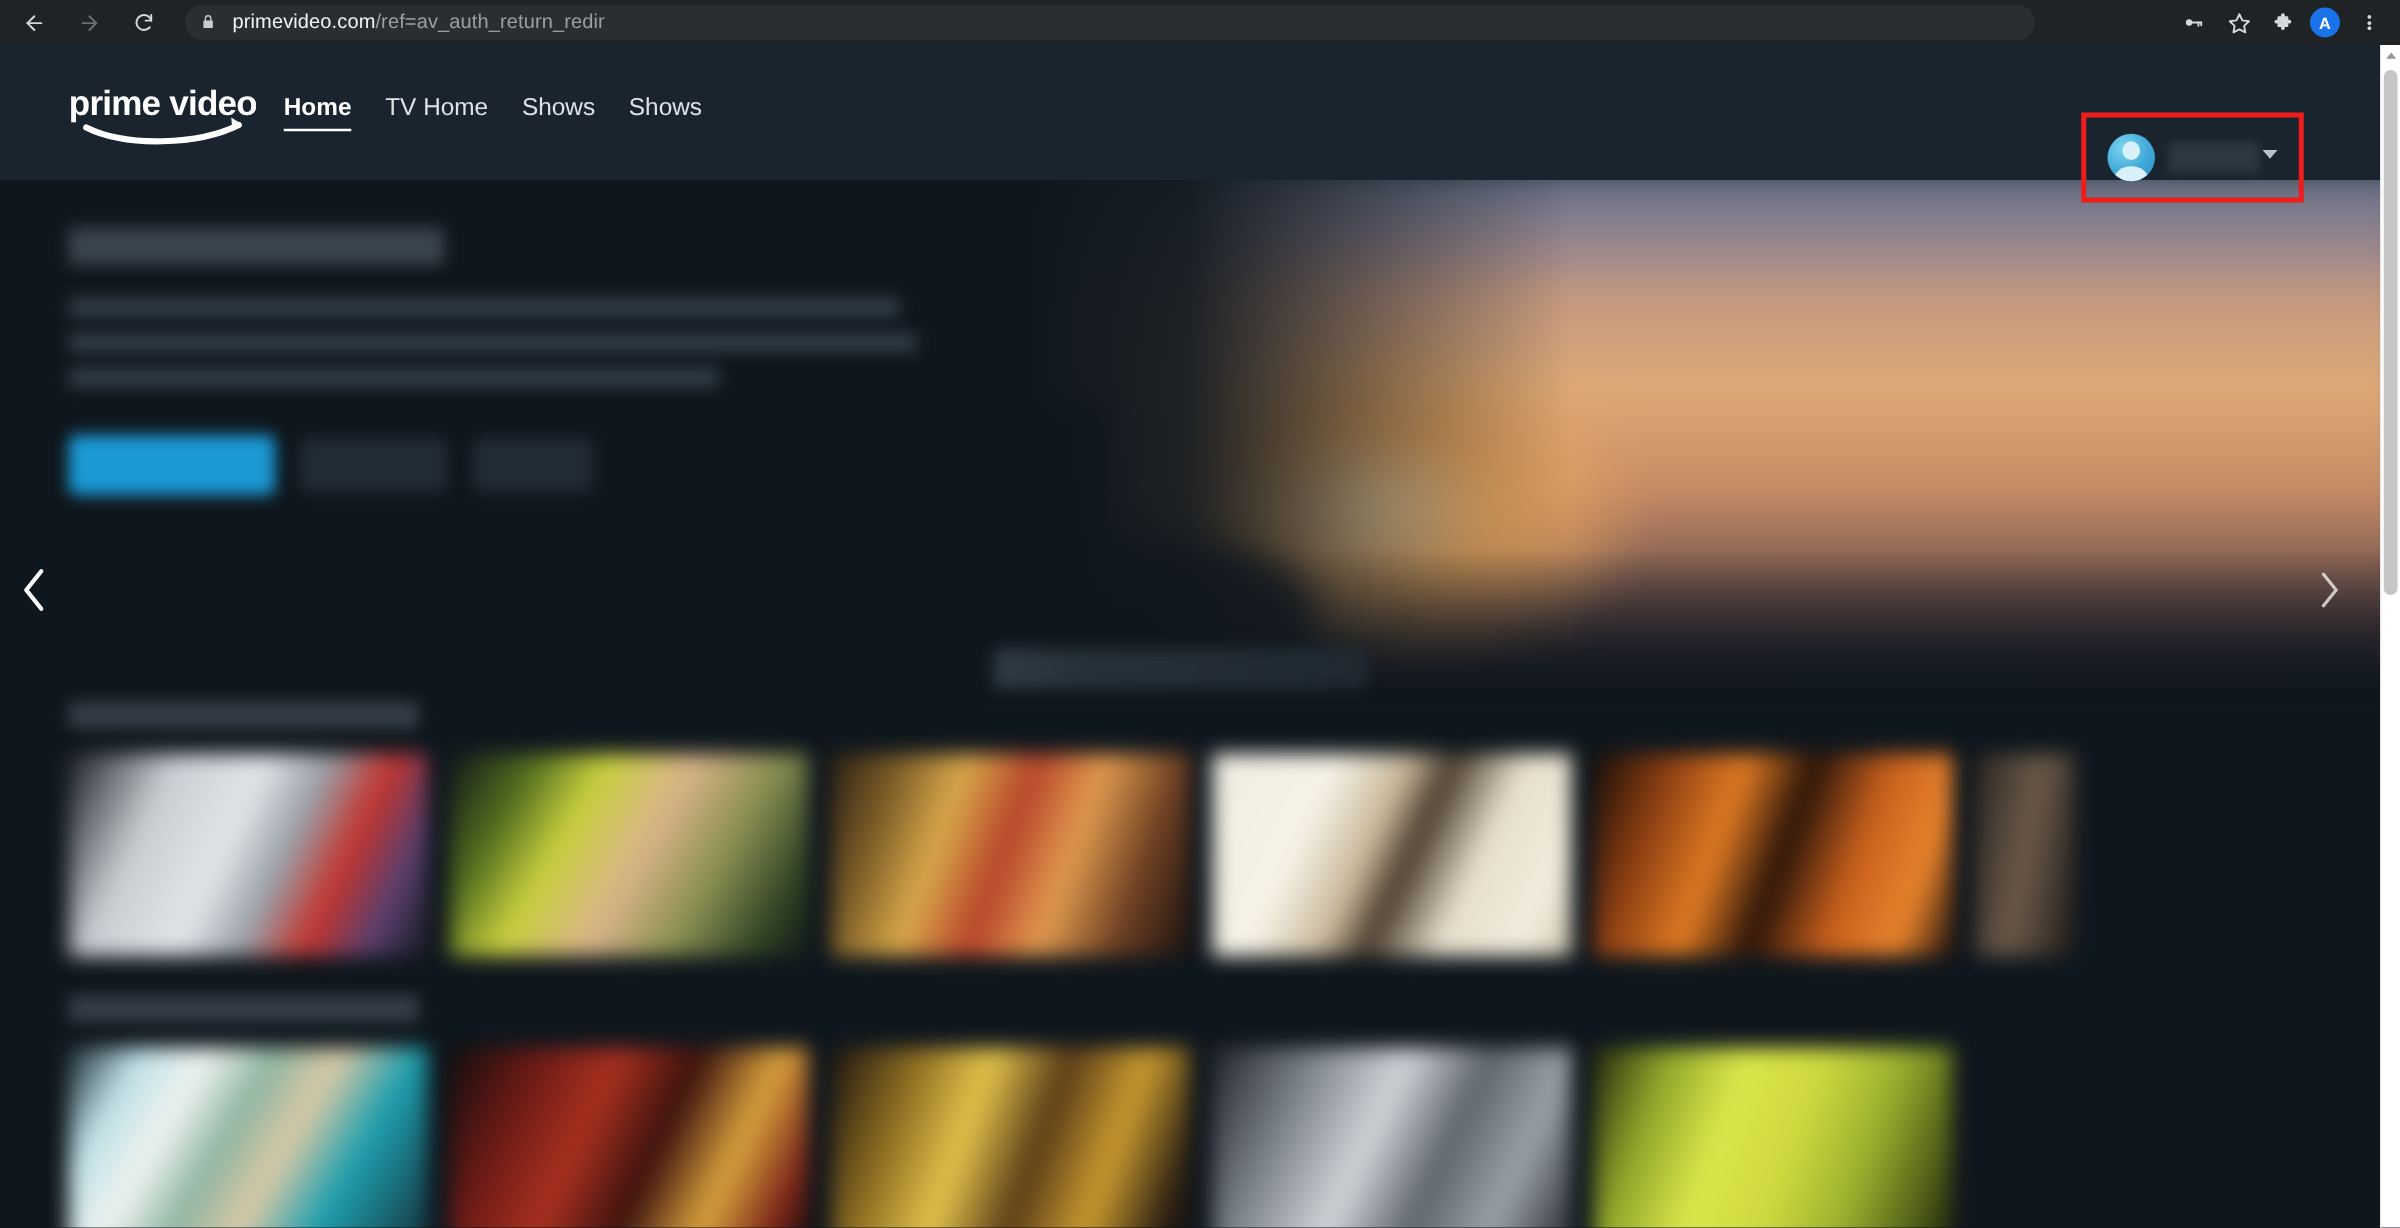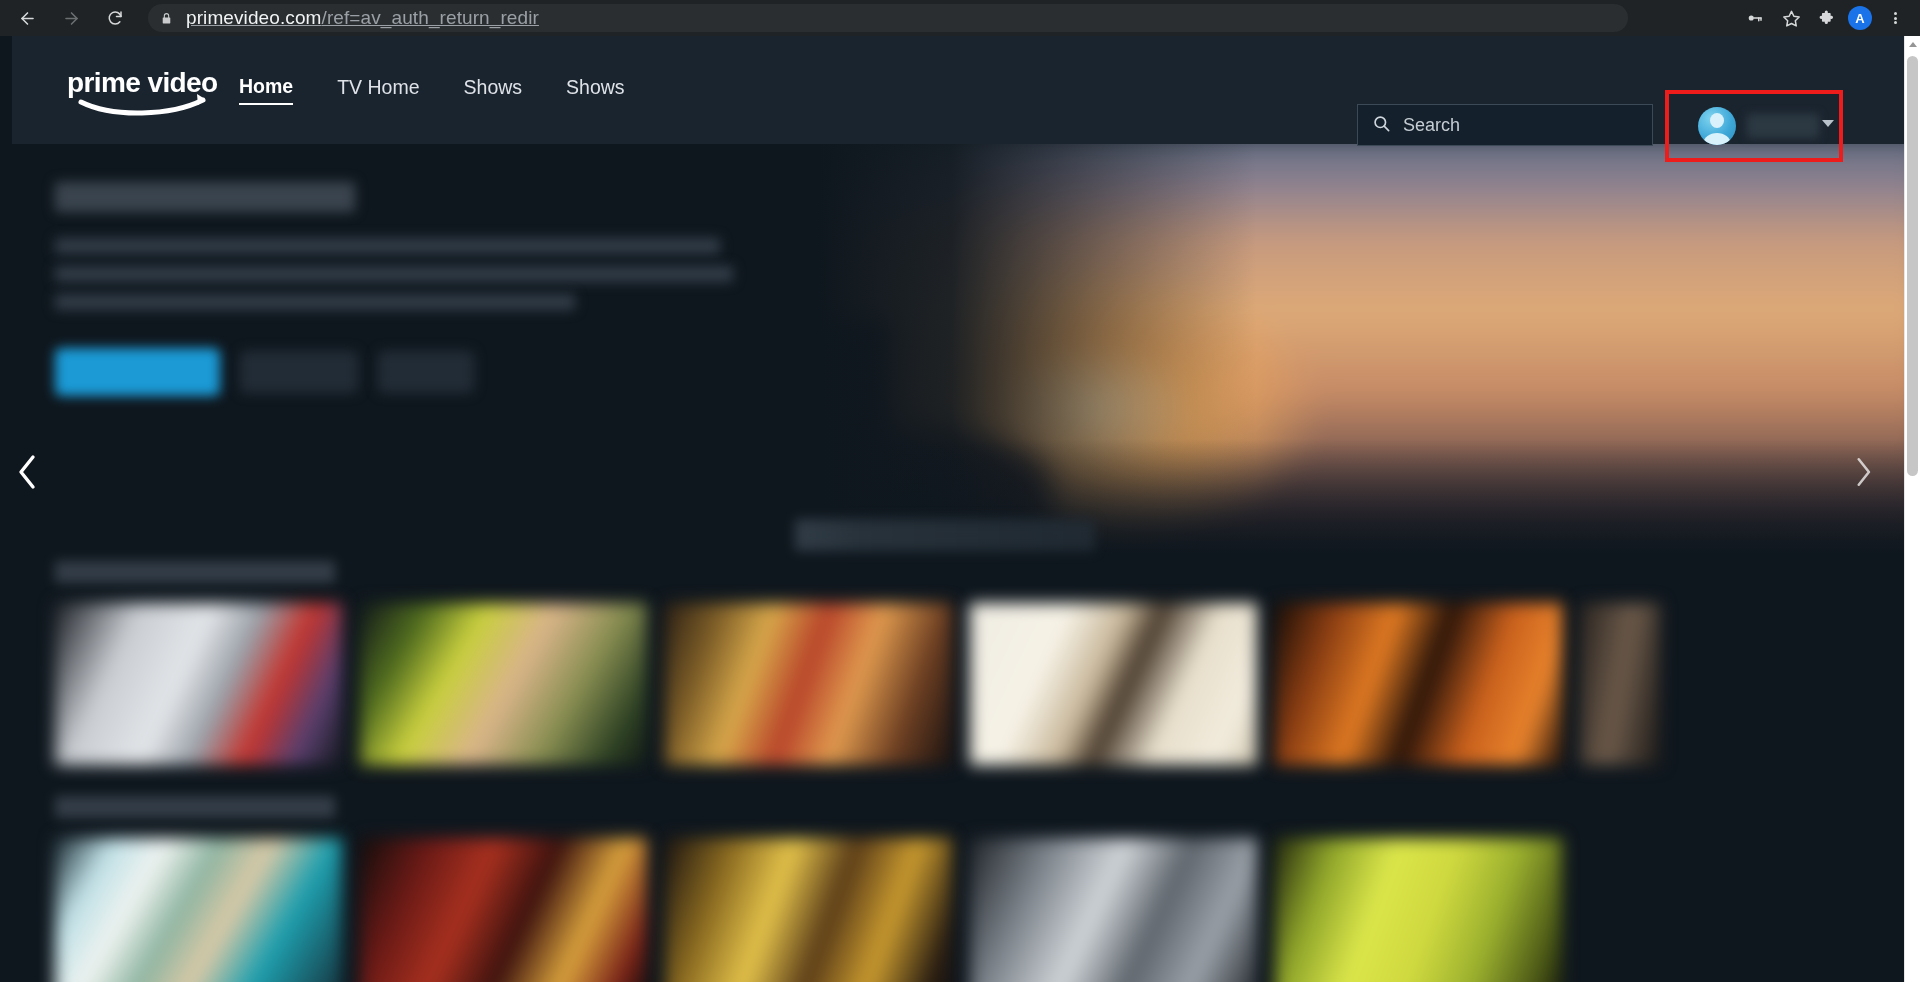--- a/index.html
+++ b/index.html
@@ -39,25 +39,24 @@
     padding: 0 12px;
     flex: 0 0 auto;
   }
   .lock-icon {
     width: 14px; height: 14px;
     margin-right: 12px;
     color: #c9cbcc;
     flex: 0 0 auto;
   }
   .url-text {
-    font-size: 19px;
+    font-size: 16px;
     color: #9aa0a6;
     white-space: nowrap;
     letter-spacing: .1px;
-    text-decoration: underline;
   }
   .url-text .host { color: #f1f3f4; }
 
   .chrome-right {
     position: absolute; right: 0; top: 0;
     height: 36px;
     display: flex; align-items: center;
   }
   .chrome-right .ic {
     width: 30px; height: 30px;
@@ -85,38 +84,38 @@
   .viewport {
     position: absolute;
     top: 36px; left: 0;
     width: 1904px; height: 946px;
     overflow: hidden;
     background: #0f171e;
   }
 
   
   .pv-header {
-    position: absolute; top: 0; left: 12px;
+    position: absolute; top: 0; left: 0;
     width: 1904px; height: 108px;
     background: #1a242f;
     display: flex; align-items: center;
     z-index: 30;
   }
   .pv-logo {
     margin-left: 55px;
     width: 150px; height: 56px;
     position: relative;
     flex: 0 0 auto;
   }
   .pv-logo svg { display: block; }
 
   .pv-nav {
-    display: flex; align-items: center;
+    display: flex; align-items: flex-start;
     margin-left: 22px;
-    gap: 44px;
+    gap: 27px;
   }
   .pv-nav a {
     color: #dfe3e8;
     font-size: 19.5px;
     text-decoration: none;
     padding-bottom: 5px;
     white-space: nowrap;
   }
   .pv-nav a.active {
     color: #ffffff;
@@ -489,29 +488,20 @@
       </svg>
     </div>
 
     <nav class="pv-nav">
       <a href="#" class="active">Home</a>
       <a href="#">TV Home</a>
       <a href="#">Shows</a>
       <a href="#">Shows</a>
     </nav>
 
-    <div class="pv-search">
-      <span class="mag">
-        <svg width="19" height="19" viewBox="0 0 24 24" fill="none" stroke="currentColor" stroke-width="2.1" stroke-linecap="round">
-          <circle cx="10.5" cy="10.5" r="6.6"></circle>
-            <line x1="15.4" y1="15.4" x2="21" y2="21"></line>
-        </svg>
-      </span>
-      <span class="ph">Search</span>
-    </div>
 
     <div class="pv-profile">
       <div class="pv-avatar">
         <div class="head"></div>
           <div class="body"></div>
       </div>
       <div class="pv-username-blur"></div>
       <div class="pv-caret"></div>
     </div>
   </div>

